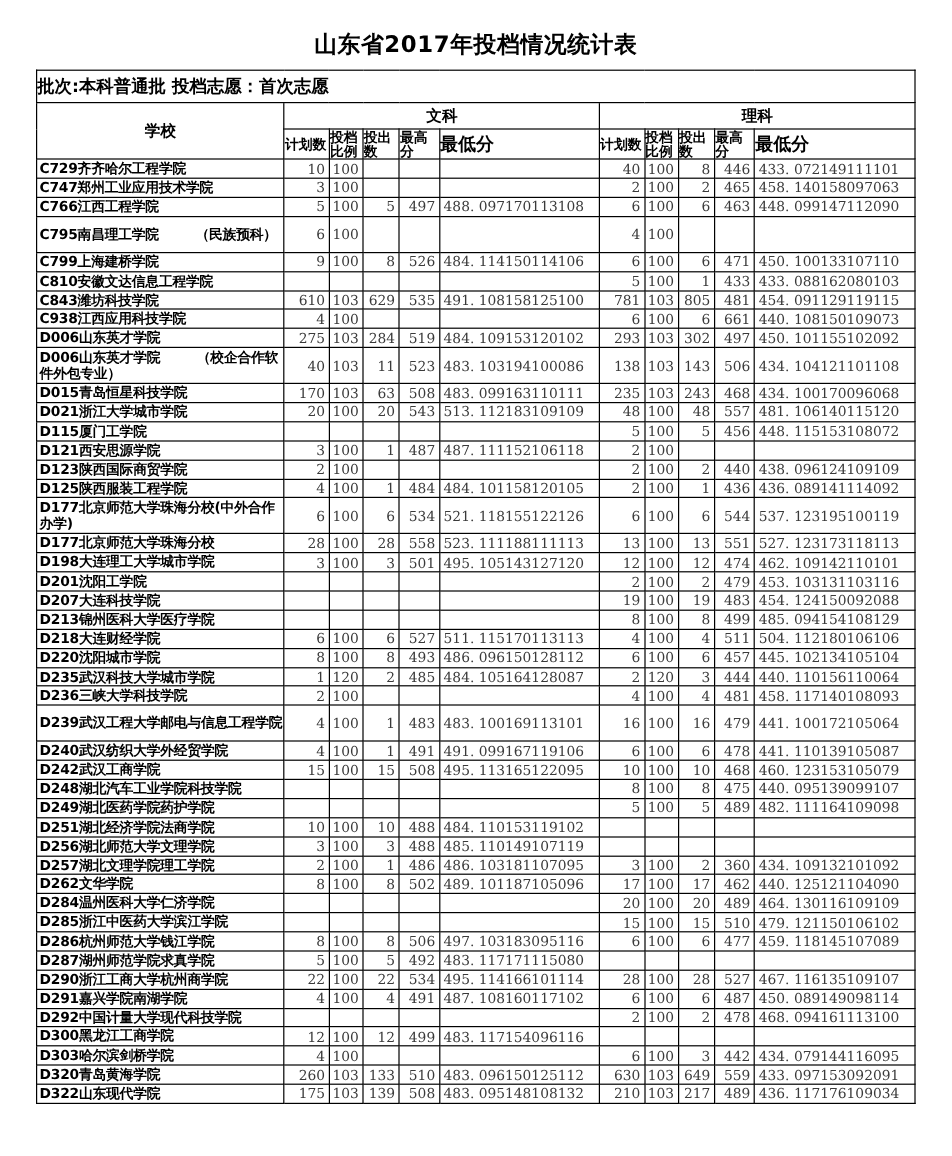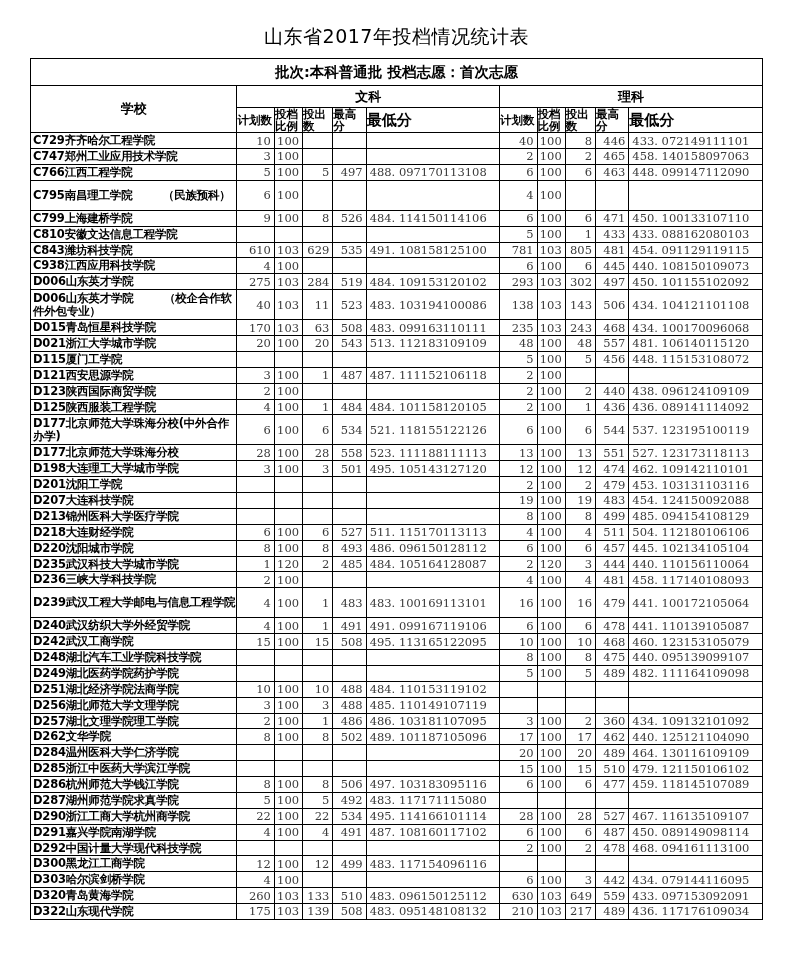--- a/index.html
+++ b/index.html
@@ -18,21 +18,21 @@
   .page {
     position: relative;
     width: 793px;
     height: 963px;
     box-sizing: border-box;
     padding: 0;
   }
   .doc-title {
     text-align: center;
     font-size: 19px;
-    font-weight: normal;
+    font-weight: bold;
     letter-spacing: 0.5px;
     padding-top: 24px;
     padding-bottom: 8px;
     font-family: "DejaVu Sans", "Liberation Sans", sans-serif;
   }
   .table-wrap {
     margin: 0 30px;
     width: 733px;
     box-sizing: border-box;
   }
@@ -42,21 +42,21 @@
     width: 733px;
     font-size: 11px;
   }
   table.main td, table.main th {
     border: 1px solid #000000;
     padding: 0;
     vertical-align: middle;
     box-sizing: border-box;
   }
   .batch-row td {
-    text-align: center;
+    text-align: left;
     font-size: 14.5px;
     font-weight: bold;
     height: 27px;
     padding: 2px 0;
   }
   .group-row td {
     text-align: center;
     font-size: 13px;
     font-weight: bold;
     height: 22px;
@@ -254,21 +254,21 @@
           <tr>
             <td class="school">C938江西应用科技学院</td>
             <td class="num">4</td>
             <td class="num">100</td>
             <td class="num"></td>
             <td class="num"></td>
             <td class="score"></td>
             <td class="num">6</td>
             <td class="num">100</td>
             <td class="num">6</td>
-            <td class="num">445</td>
+            <td class="num">661</td>
             <td class="score">440. 108150109073</td>
           </tr>
           <tr>
             <td class="school">D006山东英才学院</td>
             <td class="num">275</td>
             <td class="num">103</td>
             <td class="num">284</td>
             <td class="num">519</td>
             <td class="score">484. 109153120102</td>
             <td class="num">293</td>

